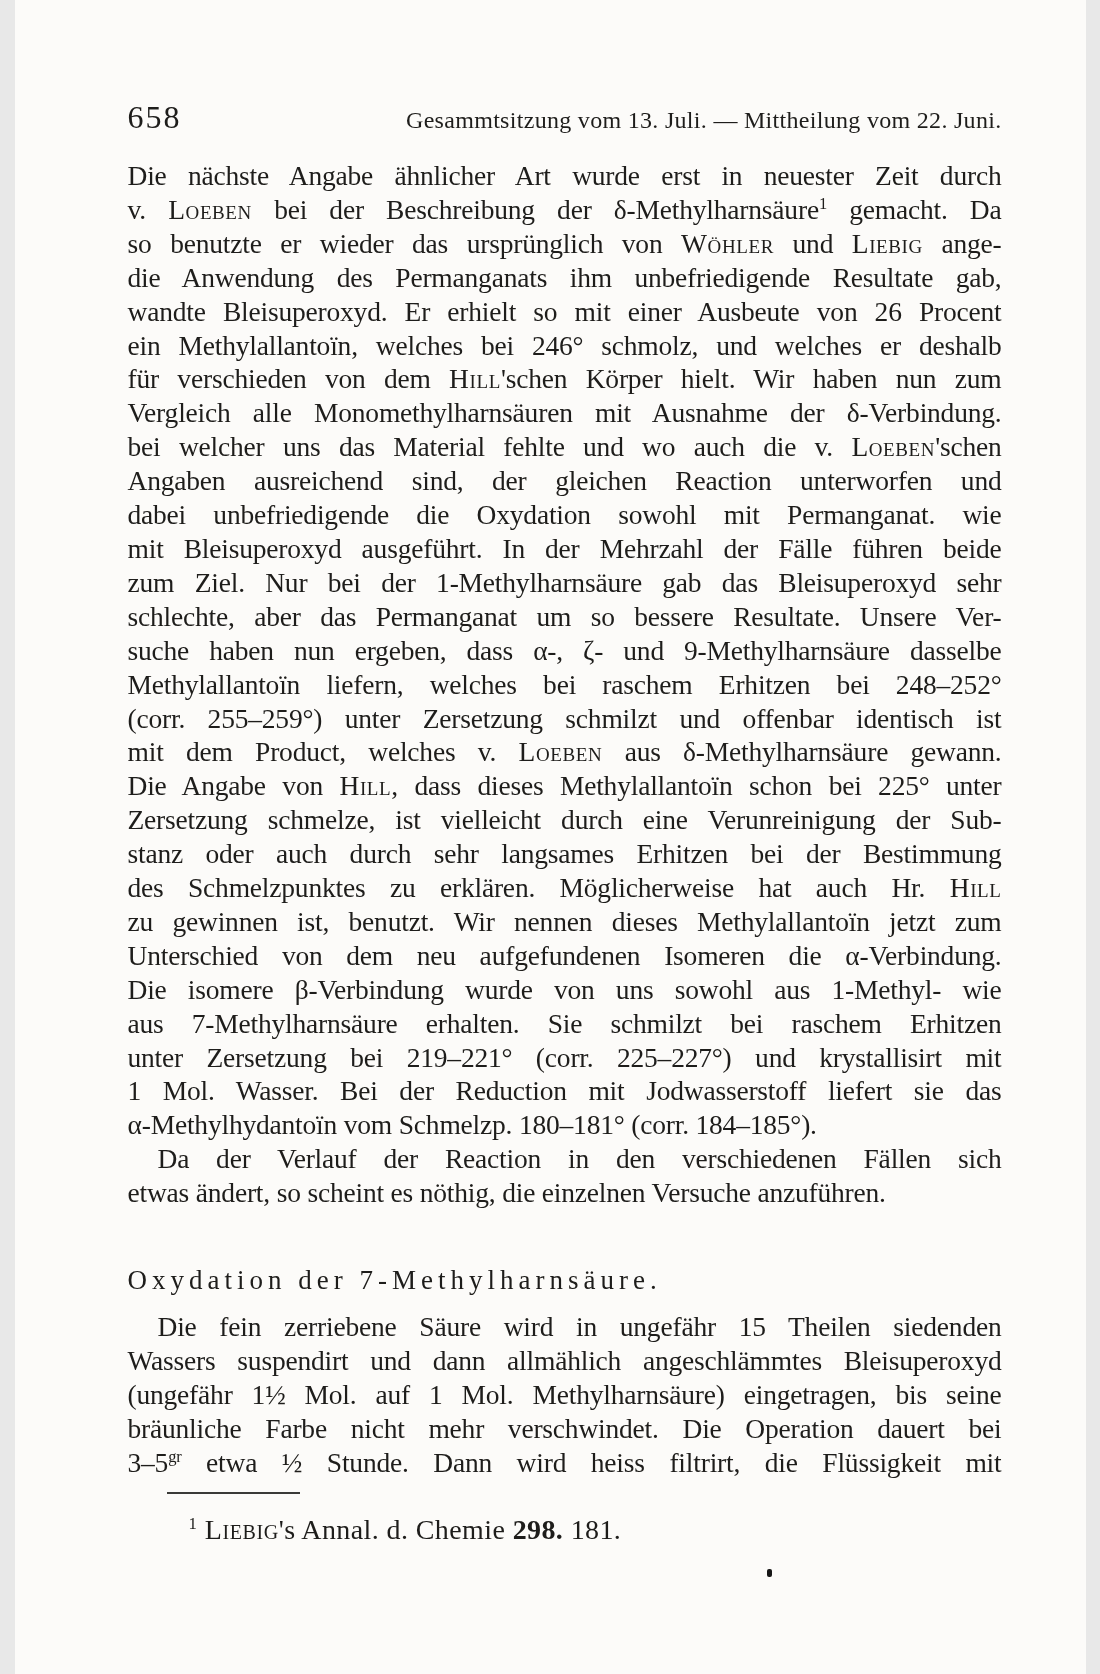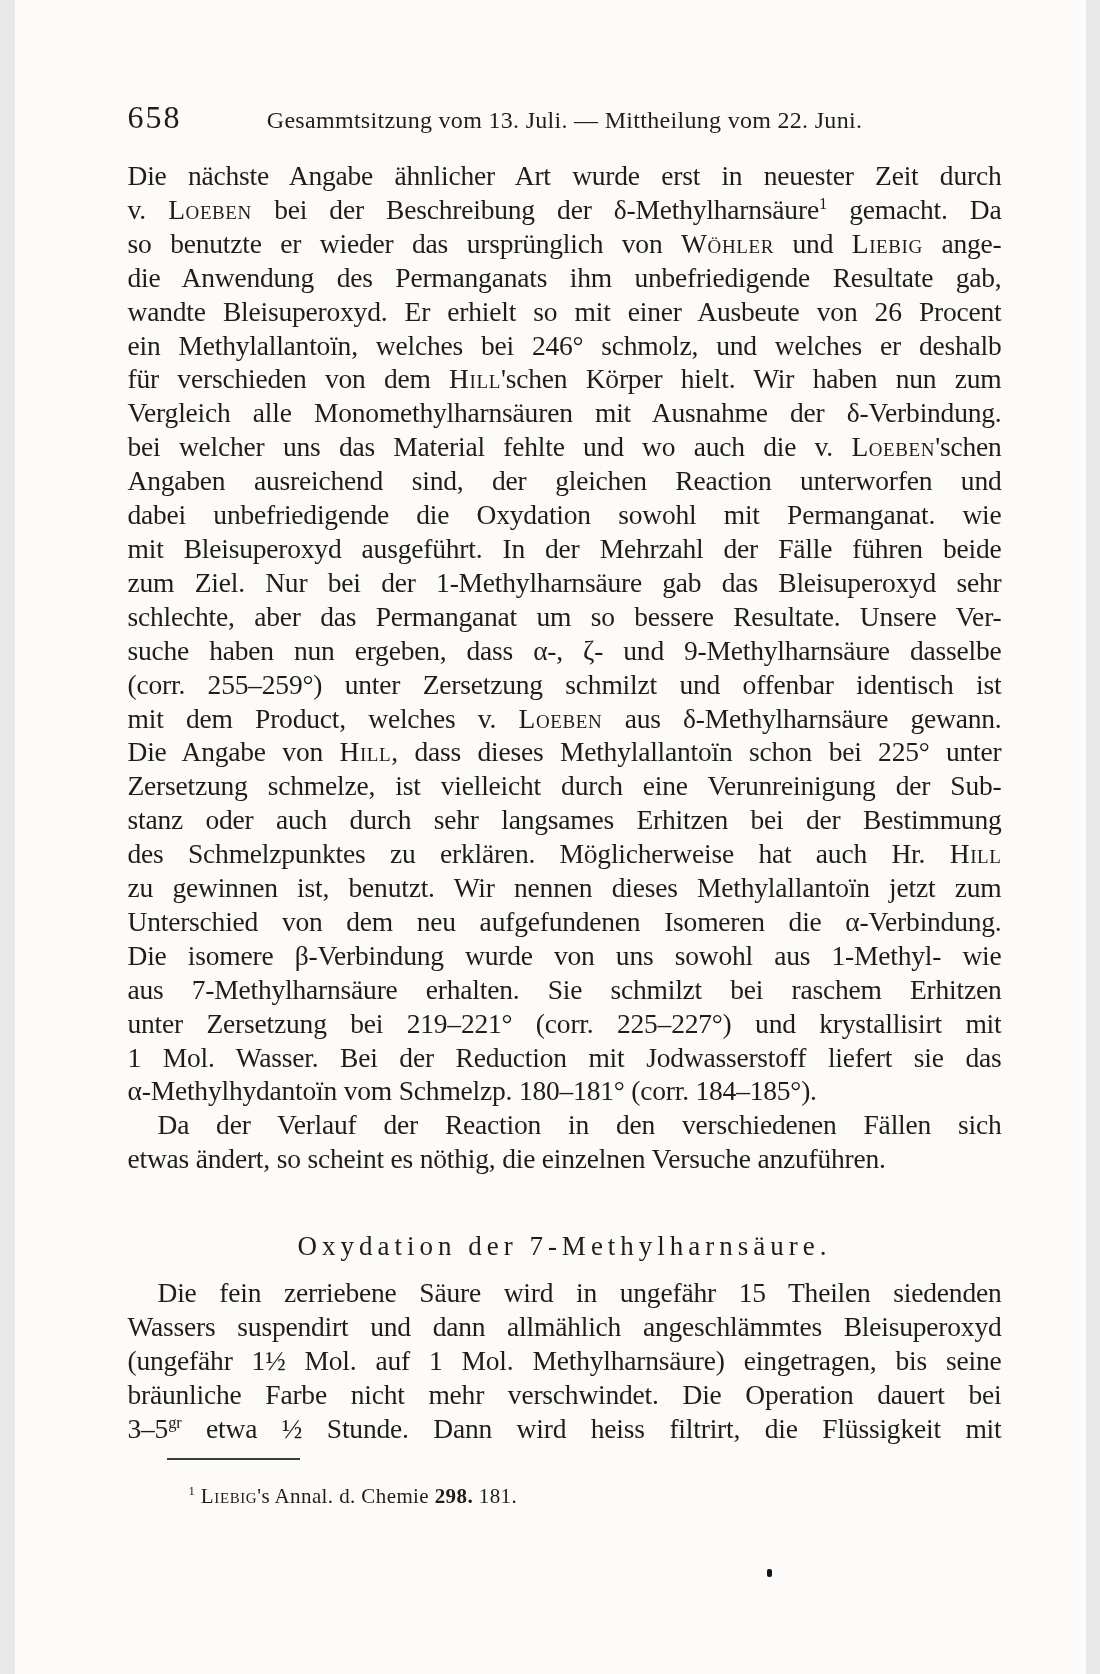--- a/index.html
+++ b/index.html
@@ -13,52 +13,51 @@
     overflow:hidden;
   }
   .pagehead {
     position:absolute; top:100px; left:113px; width:874px; height:36px;
   }
   .pagenum {
     position:absolute; left:0; top:0;
     font-size:32px; line-height:34px; letter-spacing:2px;
   }
   .running {
-    display:block; text-align:center;
+    display:block; text-align:right;
     font-size:24px; line-height:34px; padding-top:3px;
     letter-spacing:0.3px;
   }
   .textbody {
     position:absolute; top:159px; left:113px; width:874px;
     font-size:27.5px; line-height:33.9px;
   }
   .para { margin:0; }
   .line {
     text-align:justify;
     text-align-last:justify;
     letter-spacing:-0.2px;
   }
   .line.last { text-align-last:left; }
   .line.indent { text-indent:30px; }
   .sc { font-variant:small-caps; letter-spacing:0.6px; }
   sup { font-size:0.6em; vertical-align:super; line-height:0; }
   .section-heading {
-    text-align:center;
     font-size:27px; line-height:36px;
     letter-spacing:5px;
     margin-top:52px; margin-bottom:12px;
   }
   .footnote-rule {
     margin-top:12px; margin-left:39px;
     width:133px; height:2px;
     background:#3a3a38;
   }
   .footnote {
     margin-top:22px; padding-left:61px;
-    font-size:21px; line-height:28px;
+    font-size:28px; line-height:28px;
     letter-spacing:0.4px;
   }
   .ink-speck {
     position:absolute; left:752px; top:1569px;
     width:5px; height:8px; background:#161616;
     border-radius:2px;
   }
 </style>
 </head>
 <body>
@@ -81,20 +80,21 @@
         <div class="line">ein Methylallantoïn, welches bei 246° schmolz, und welches er deshalb</div>
         <div class="line">für verschieden von dem <span class="sc">Hill</span>'schen Körper hielt. Wir haben nun zum</div>
         <div class="line">Vergleich alle Monomethylharnsäuren mit Ausnahme der δ-Verbindung.</div>
         <div class="line">bei welcher uns das Material fehlte und wo auch die v. <span class="sc">Loeben</span>'schen</div>
         <div class="line">Angaben ausreichend sind, der gleichen Reaction unterworfen und</div>
         <div class="line">dabei unbefriedigende die Oxydation sowohl mit Permanganat. wie</div>
         <div class="line">mit Bleisuperoxyd ausgeführt. In der Mehrzahl der Fälle führen beide</div>
         <div class="line">zum Ziel. Nur bei der 1-Methylharnsäure gab das Bleisuperoxyd sehr</div>
         <div class="line">schlechte, aber das Permanganat um so bessere Resultate. Unsere Ver-</div>
         <div class="line">suche haben nun ergeben, dass α-, ζ- und 9-Methylharnsäure dasselbe</div>
+        <div class="line">Methylallantoïn liefern, welches bei raschem Erhitzen bei 248–252°</div>
         <div class="line">(corr. 255–259°) unter Zersetzung schmilzt und offenbar identisch ist</div>
         <div class="line">mit dem Product, welches v. <span class="sc">Loeben</span> aus δ-Methylharnsäure gewann.</div>
         <div class="line">Die Angabe von <span class="sc">Hill</span>, dass dieses Methylallantoïn schon bei 225° unter</div>
         <div class="line">Zersetzung schmelze, ist vielleicht durch eine Verunreinigung der Sub-</div>
         <div class="line">stanz oder auch durch sehr langsames Erhitzen bei der Bestimmung</div>
         <div class="line">des Schmelzpunktes zu erklären. Möglicherweise hat auch Hr. <span class="sc">Hill</span></div>
         <div class="line">zu gewinnen ist, benutzt. Wir nennen dieses Methylallantoïn jetzt zum</div>
         <div class="line">Unterschied von dem neu aufgefundenen Isomeren die α-Verbindung.</div>
         <div class="line">Die isomere β-Verbindung wurde von uns sowohl aus 1-Methyl- wie</div>
         <div class="line">aus 7-Methylharnsäure erhalten. Sie schmilzt bei raschem Erhitzen</div>

